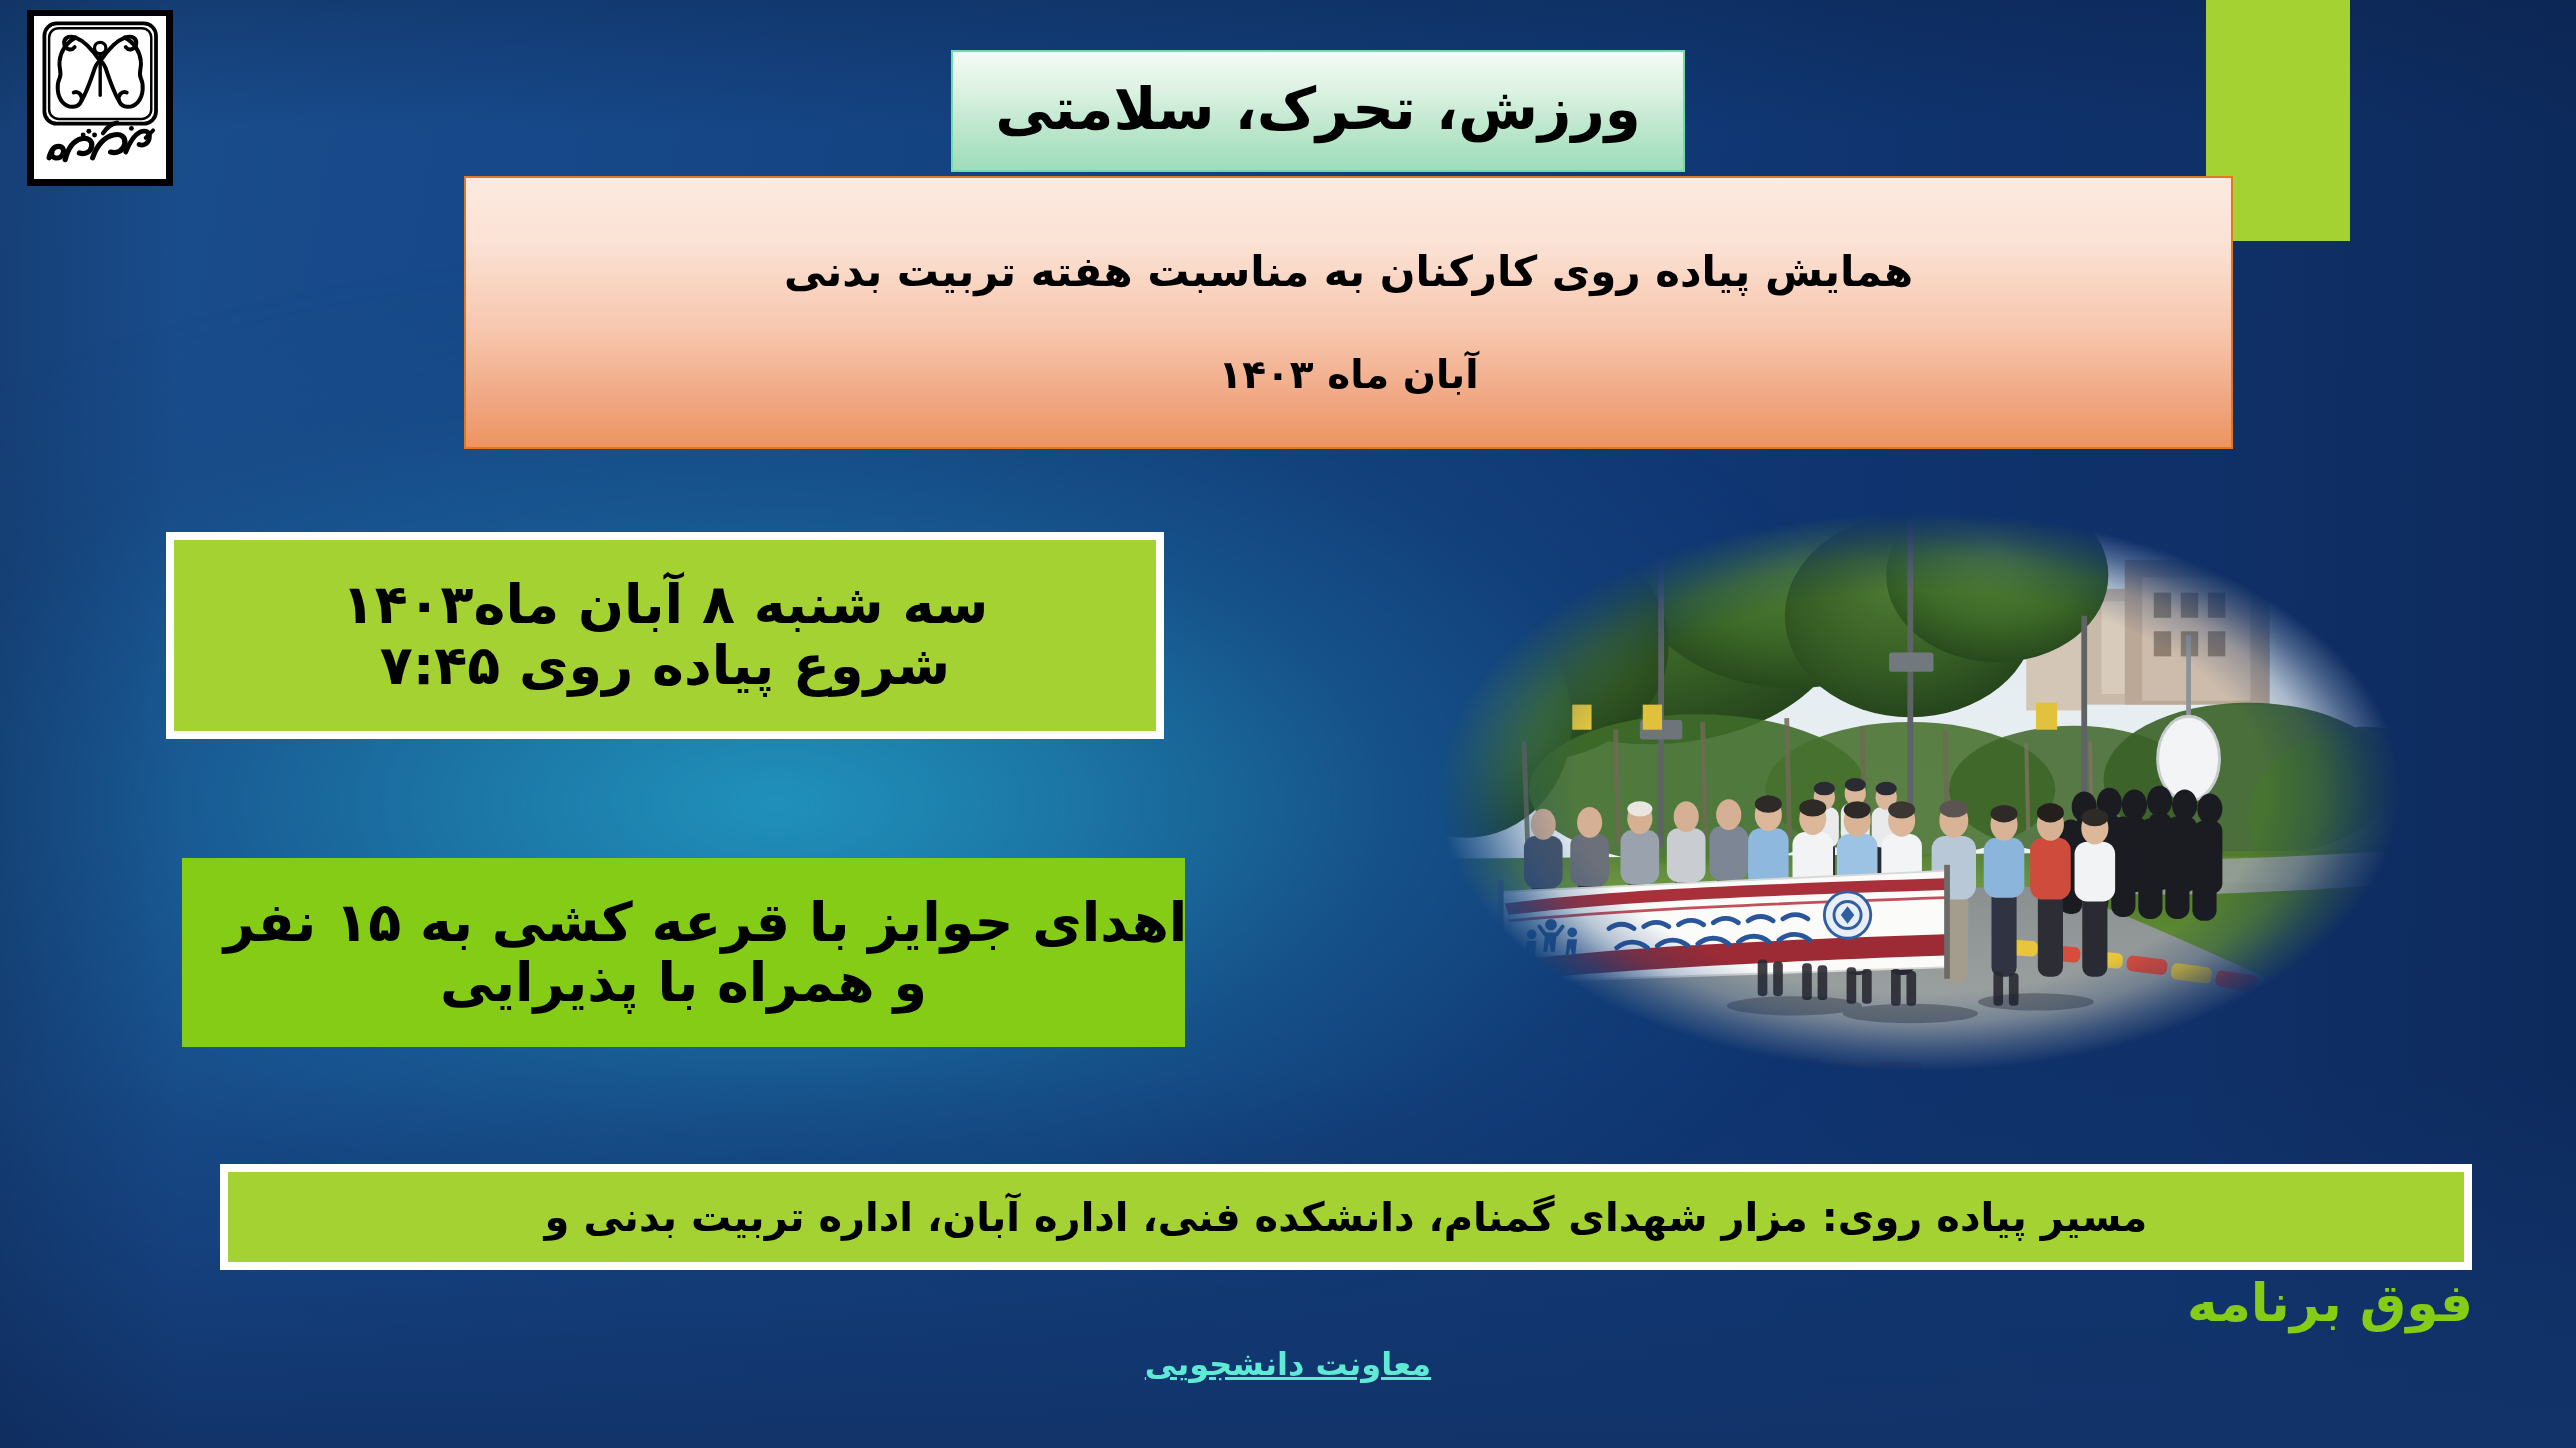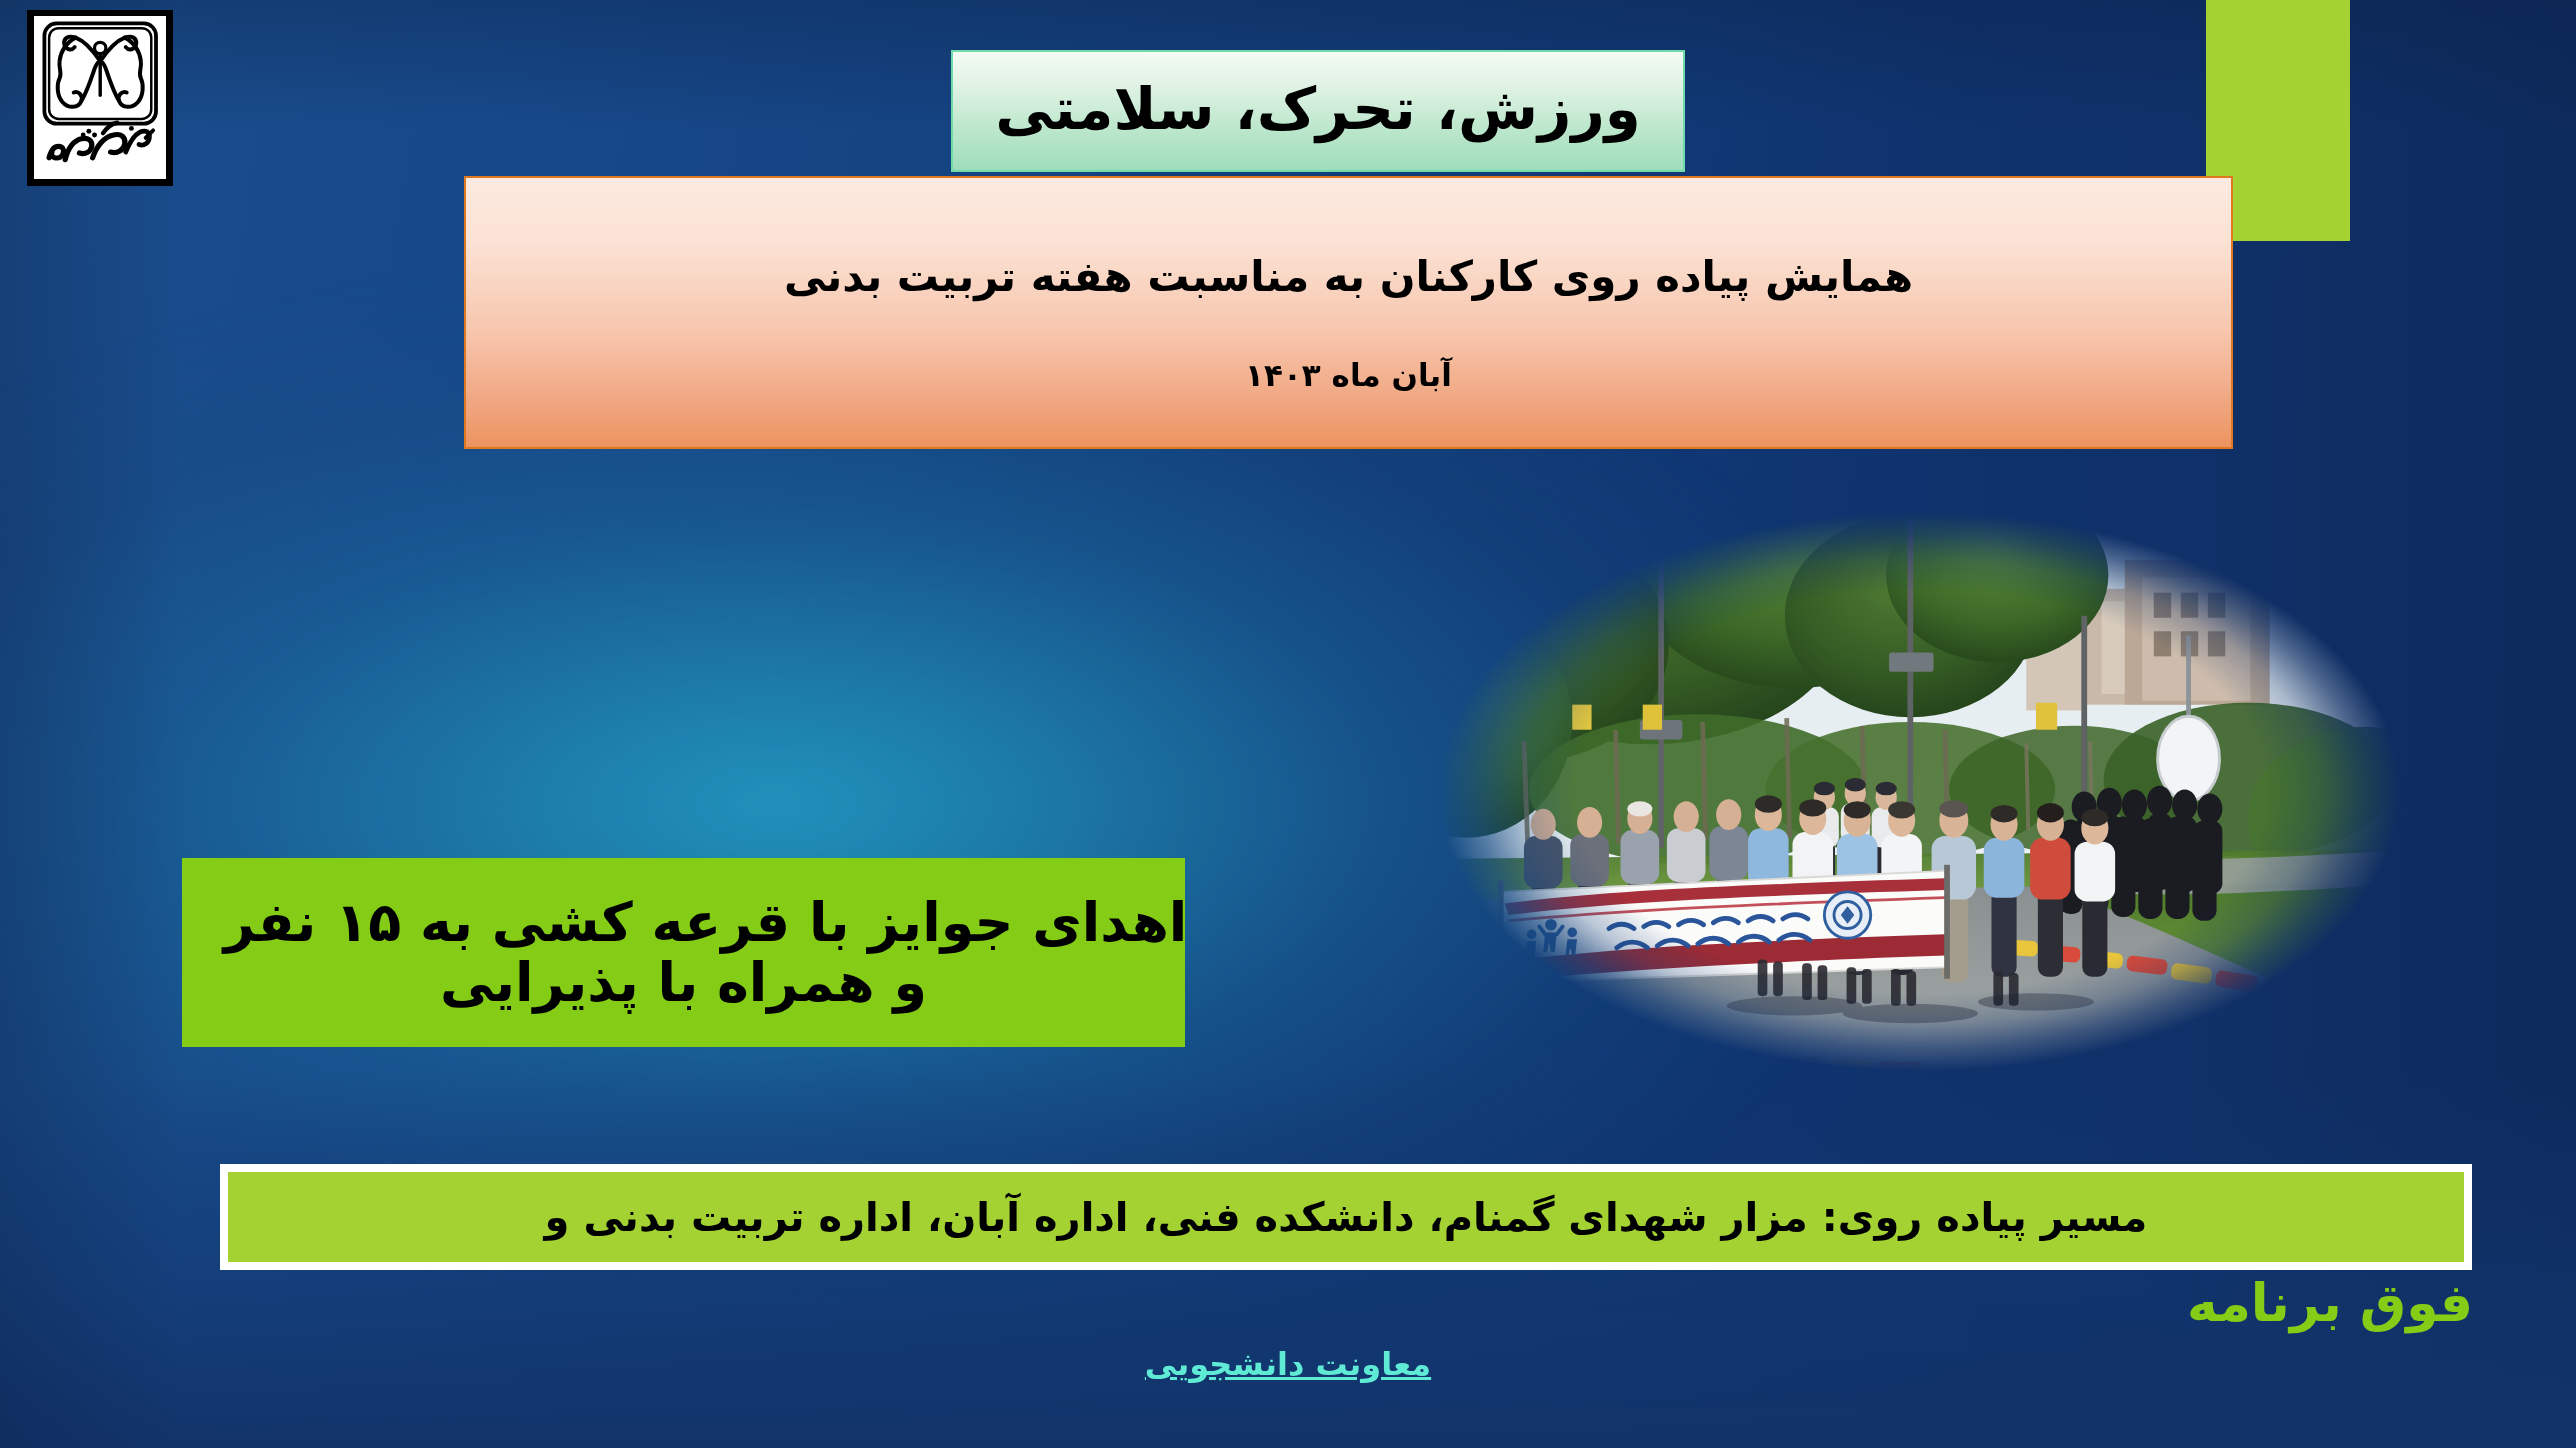--- a/index.html
+++ b/index.html
@@ -134,21 +134,21 @@
     margin-left: 30px;
   }
   .headline-line1 {
     font-size: 42px;
     font-weight: bold;
     color: #000;
     white-space: nowrap;
     margin-top: 19.3px;
   }
   .headline-line2 {
-    font-size: 31px;
+    font-size: 39px;
     font-weight: bold;
     color: #000;
     white-space: nowrap;
     margin-top: 56px;
   }
 
   
   .lime-frame {
     position: absolute;
     background: #ffffff;
@@ -318,20 +318,26 @@
 
   <div class="title-box">
     <div class="title-text">ورزش، تحرک، سلامتی</div>
   </div>
 
   <div class="headline-box">
     <div class="headline-line1">همایش پیاده روی کارکنان به مناسبت هفته تربیت بدنی</div>
     <div class="headline-line2">آبان ماه ۱۴۰۳</div>
   </div>
 
+  <div class="lime-frame date-box">
+    <div class="lime-fill">
+      <div class="date-line">سه شنبه ۸ آبان ماه۱۴۰۳</div>
+      <div class="date-line">شروع پیاده روی ۷:۴۵</div>
+    </div>
+  </div>
 
   <div class="prize-box">
     <div class="prize-line1">اهدای جوایز با قرعه کشی به ۱۵ نفر</div>
     <div class="prize-line2">و همراه با پذیرایی</div>
   </div>
 
   <div class="lime-frame route-box">
     <div class="lime-fill">
       <div class="route-inner-text">مسیر پیاده روی: مزار شهدای گمنام،   دانشکده فنی،   اداره آبان،   اداره تربیت بدنی و</div>
     </div>

